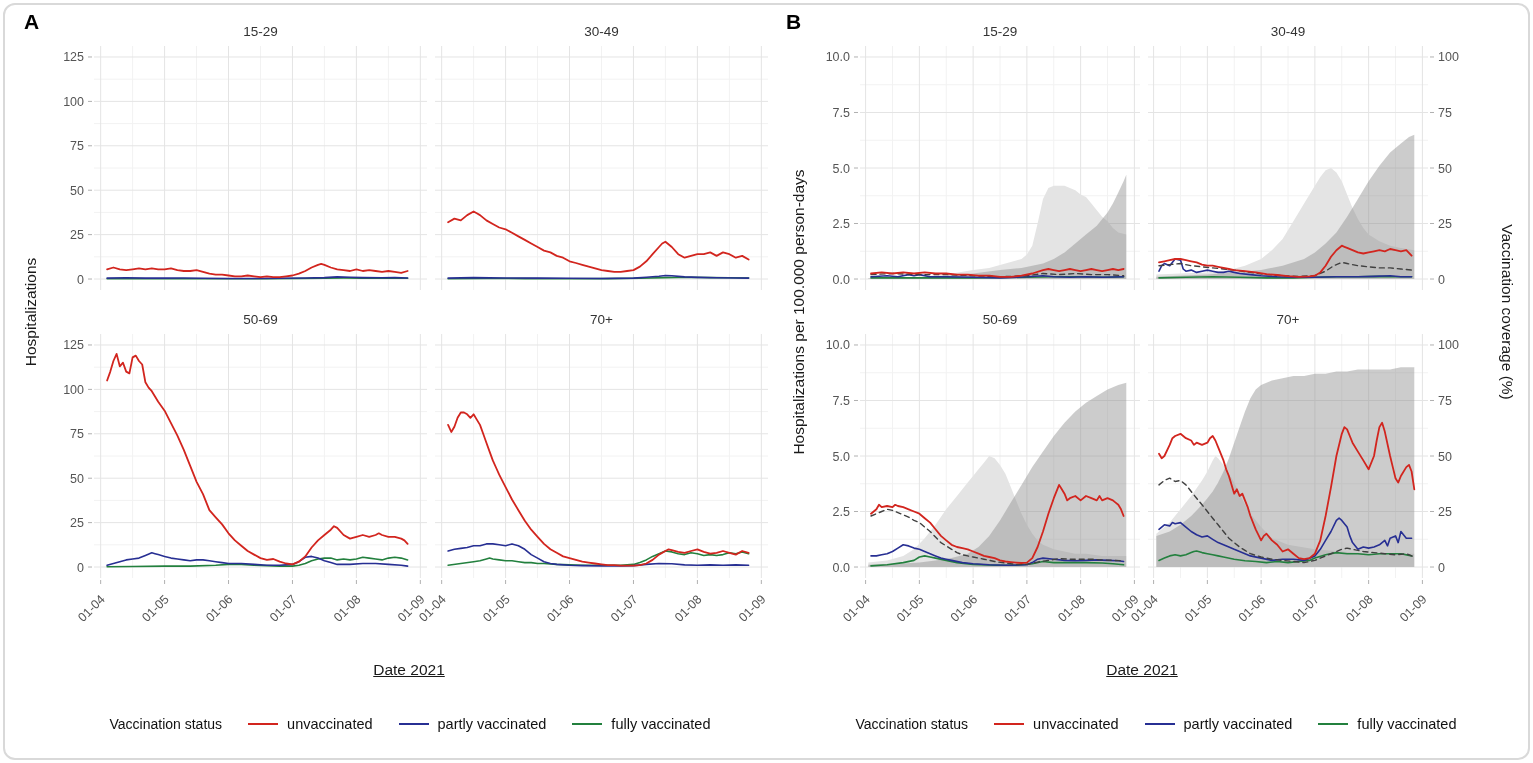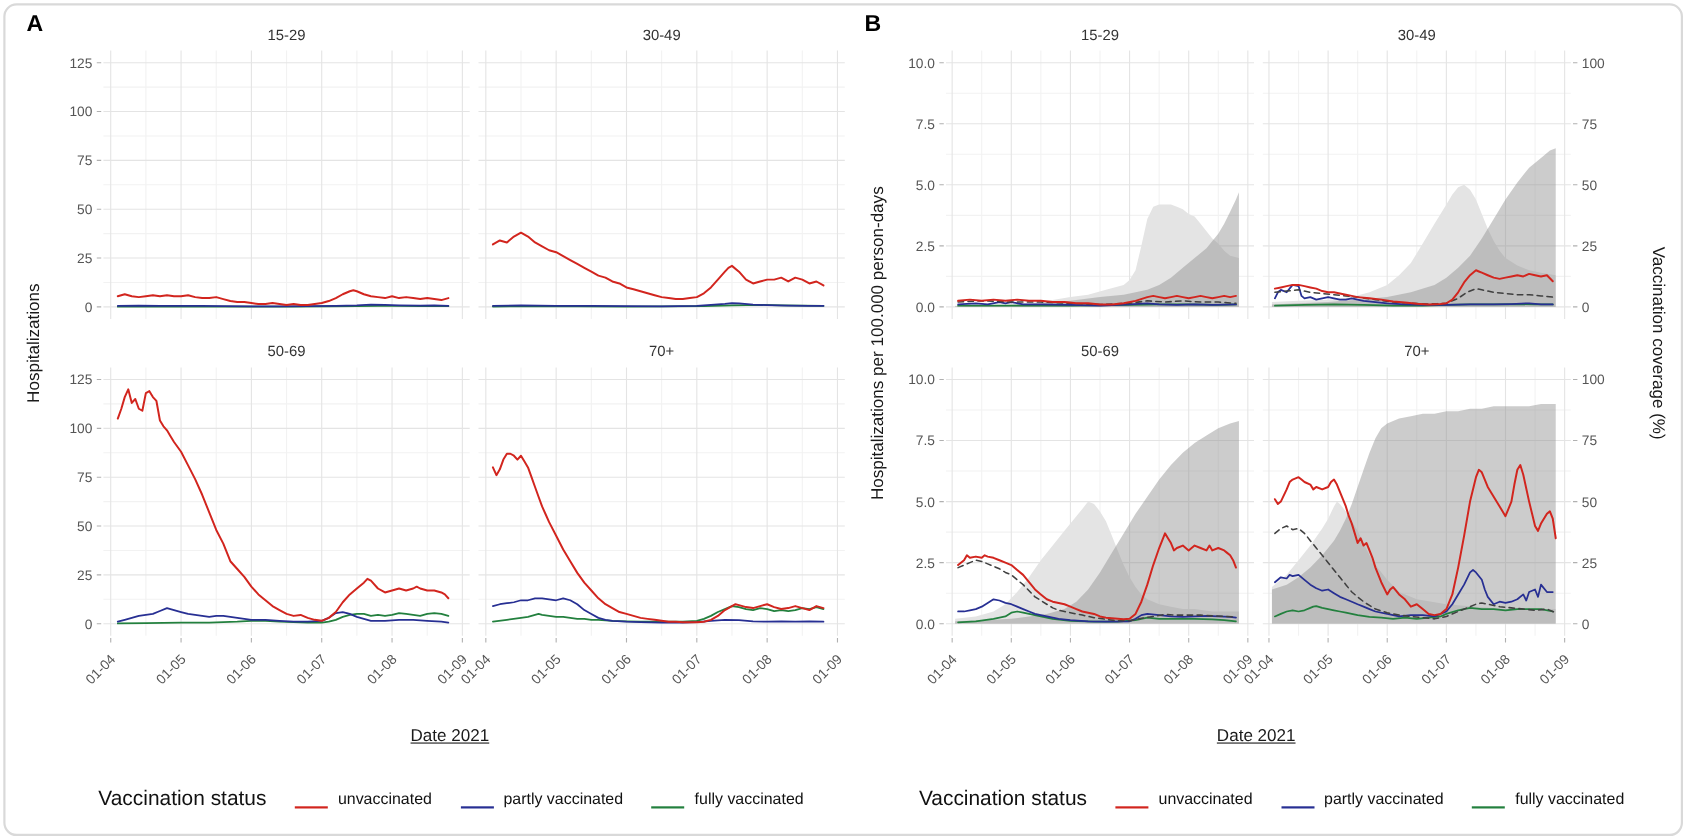--- a/index.html
+++ b/index.html
@@ -5,22 +5,22 @@
 <style>
   html,body{margin:0;padding:0;background:#fff;}
   body{font-family:"Liberation Sans","DejaVu Sans",sans-serif;color:#222;}
   #figure{position:relative;width:1533px;height:763px;background:#fff;overflow:hidden;}
   .card{position:absolute;inset:3px;border:2px solid #d9d9d9;border-radius:12px;background:#fff;}
   .panel-letter{position:absolute;font-size:21px;font-weight:bold;color:#000;}
   .vlabel{position:absolute;white-space:nowrap;font-size:15.5px;color:#1a1a1a;transform:translate(-50%,-50%) rotate(-90deg);}
   .vlabel-cw{position:absolute;white-space:nowrap;font-size:15.5px;color:#1a1a1a;transform:translate(-50%,-50%) rotate(90deg);}
   .xlabel{position:absolute;text-align:center;font-size:15.5px;color:#1a1a1a;text-decoration:underline;}
   .legend{position:absolute;display:flex;align-items:center;justify-content:center;gap:26px;font-size:14.5px;color:#111;}
-  .legend .legend-title{font-size:19px;}
-  .legend-item{display:flex;align-items:flex-end;gap:9px;}
+  .legend .legend-title{font-size:14px;}
+  .legend-item{display:flex;align-items:center;gap:9px;}
   .legend-key{display:inline-block;width:30px;height:0;border-top:2.4px solid #888;}
   svg text{font-family:"Liberation Sans","DejaVu Sans",sans-serif;}
 </style>
 </head>
 <body>
 
 <div id="figure">
   <div class="card"></div>
 
   <div class="panel-letter" style="left:24px;top:10px;">A</div>

